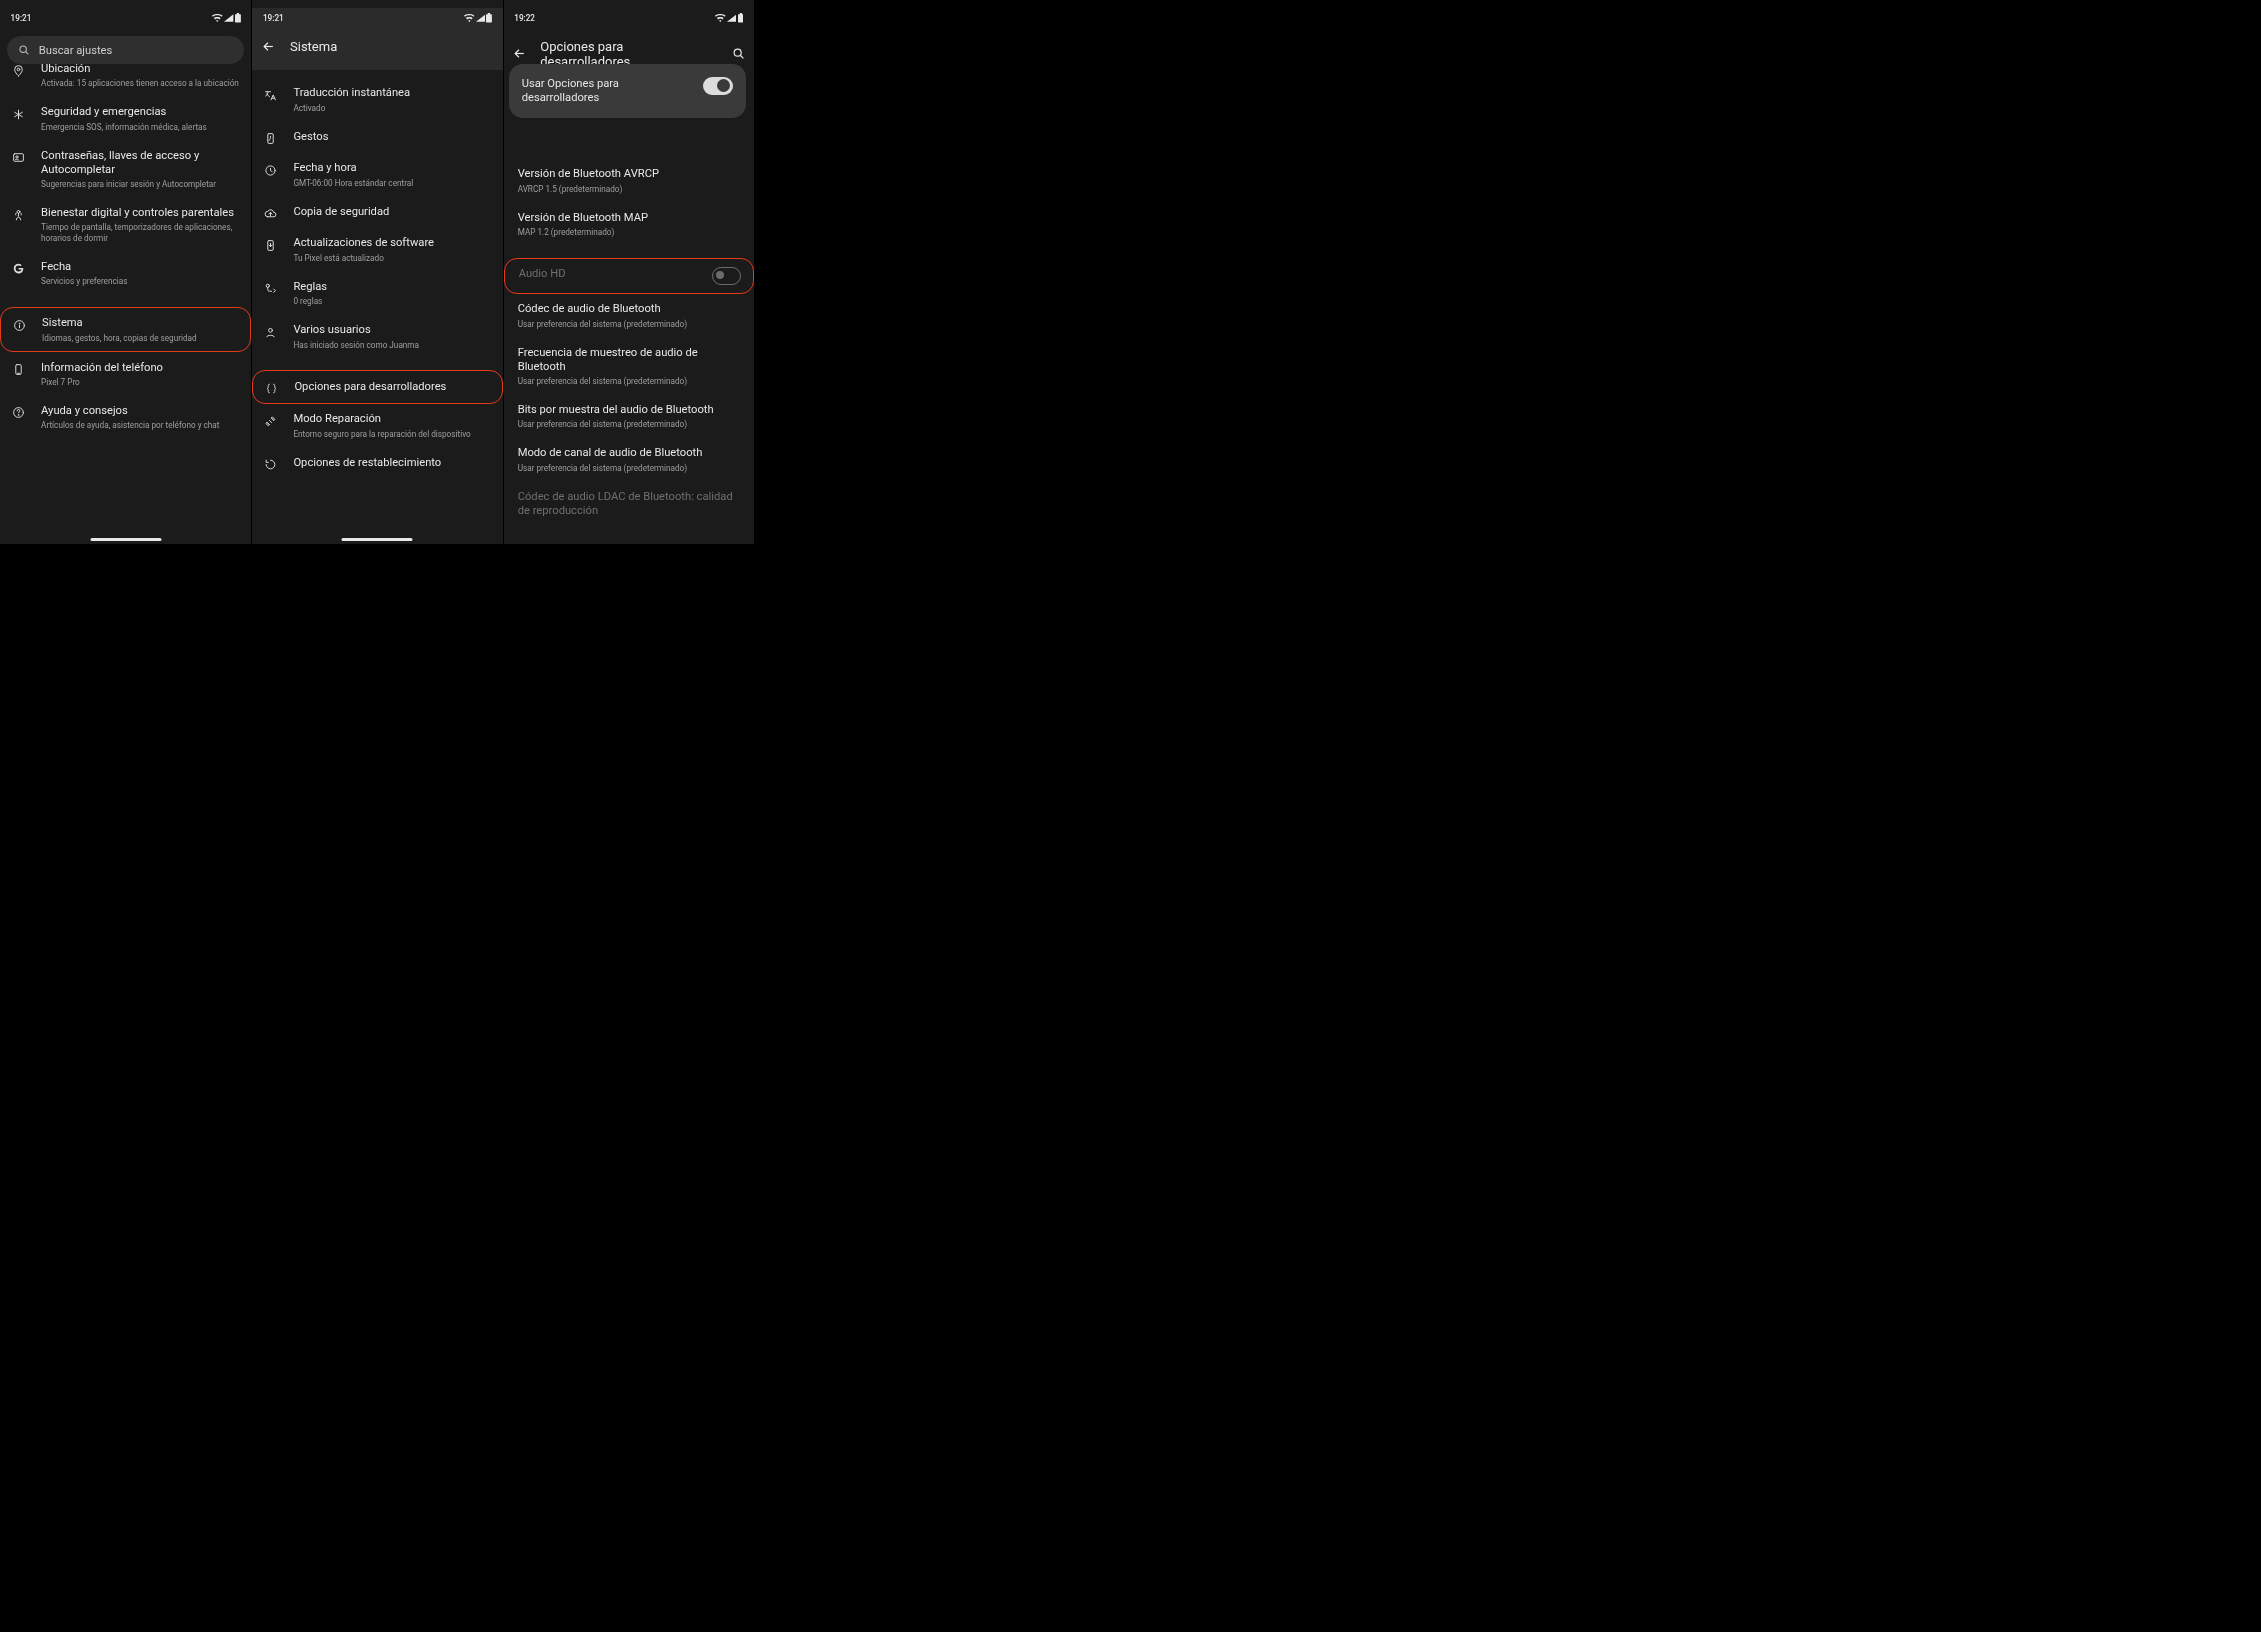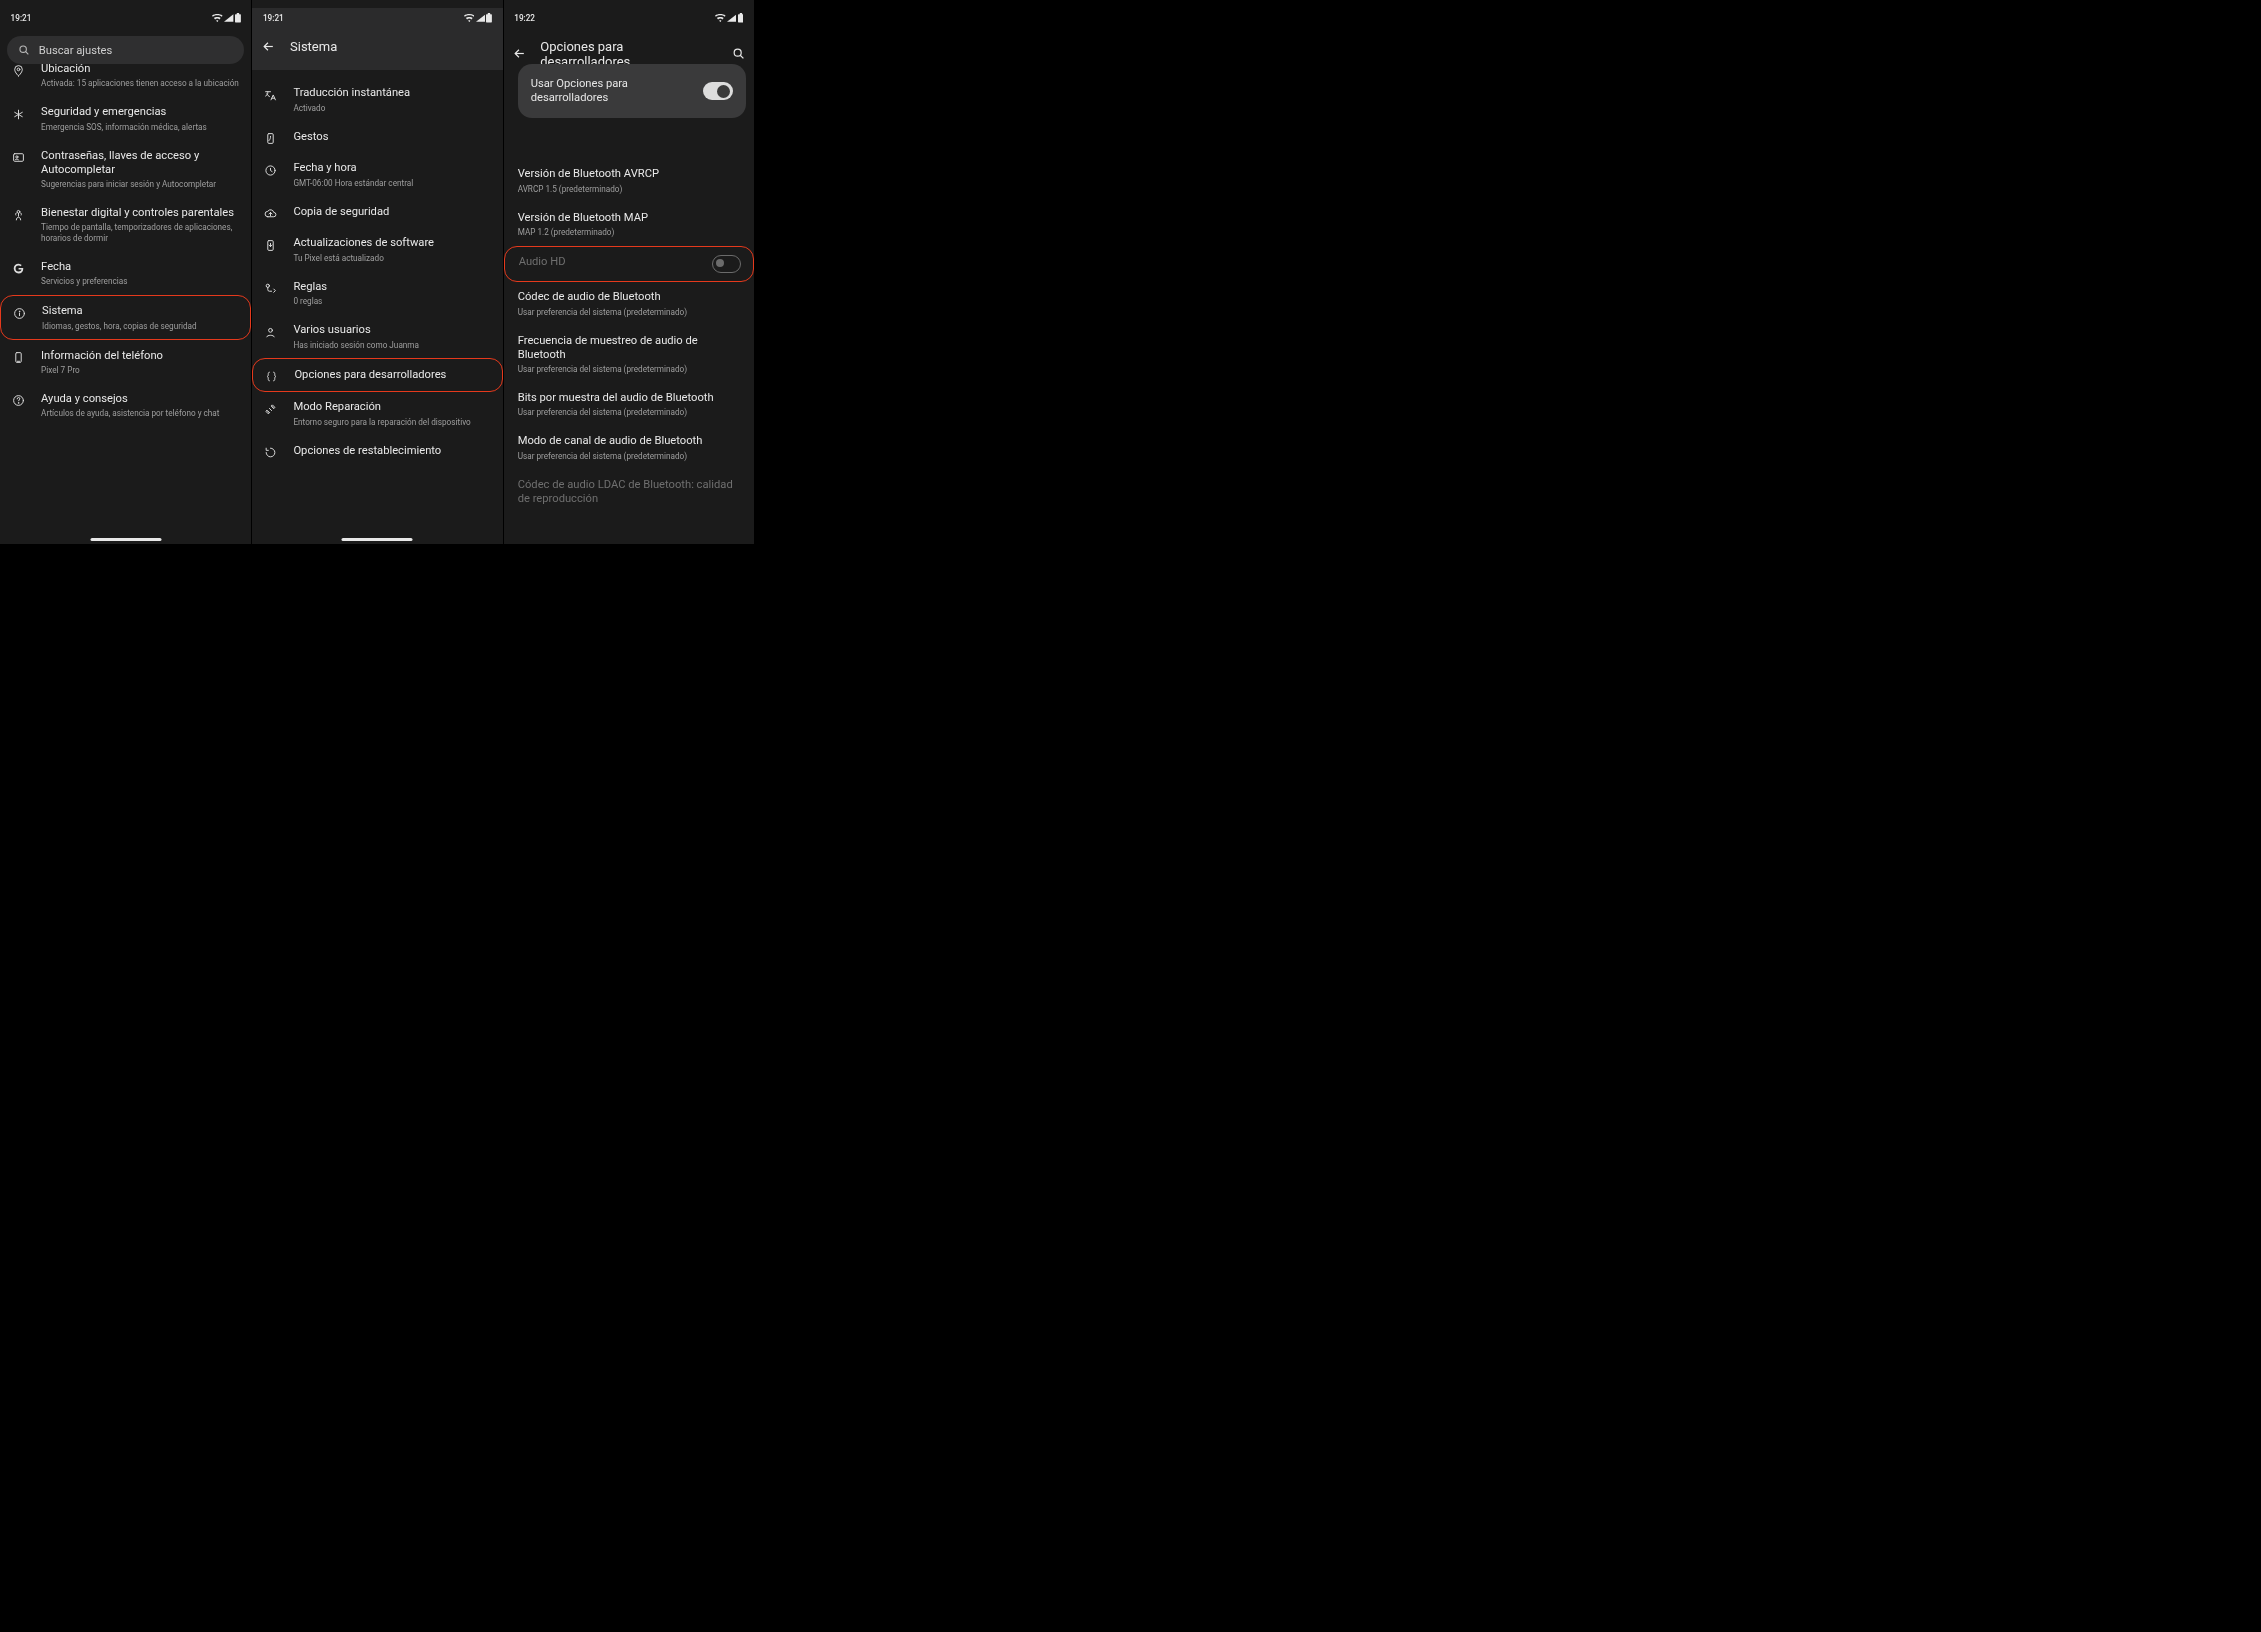--- a/index.html
+++ b/index.html
@@ -32,31 +32,31 @@
   .row .sub { font-size:8.2px; line-height:10.6px; color:#9f9f9f; margin-top:2.4px; }
 
   .row.noicon { padding-left:14px; }
 
   .row .trail { display:flex; align-items:center; }
 
   
   .faded .ttl { color:#6f6f6f; }
 
   
-  .hl { border:1.8px solid #e5391c; border-radius:13px; }
+  .hl { border:1.8px solid #e5391c; border-radius:13px;margin-top:12px; }
 
   
   .toggle { width:29.4px; height:17.7px; border-radius:17.7px; position:relative; }
   .toggle.on { background:#dcdcdc; }
   .toggle.on::after { content:""; position:absolute; width:13px; height:13px; background:#3a3a3a; border-radius:50%; top:2.4px; right:2.4px; }
   .toggle.off { background:transparent; border:1.2px solid #6b6b6b; }
   .toggle.off::after { content:""; position:absolute; width:8.2px; height:8.2px; background:#6b6b6b; border-radius:50%; top:2.9px; left:2.9px; }
 
   
-  .card { position:absolute; left:14px; right:8.2px; top:31px; background:#3a3a3b; border-radius:14px; padding:13px 13px; display:flex; align-items:center; gap:8.2px; z-index:5; }
+  .card { position:absolute; left:5px; right:8.2px; top:31px; background:#3a3a3b; border-radius:14px; padding:13px 13px; display:flex; gap:8.2px; z-index:5; }
   .card .ctxt { flex:1; font-size:11.2px; line-height:14px; color:#e6e6e6; }
 
   
   .navhandle { position:absolute; bottom:3.5px; left:50%; transform:translateX(-50%); width:71px; height:2.4px; border-radius:2.4px; background:#e8e8e8; }
 
   
   .clip-top { margin-top:-14px; }
 
   
   .appbar.shade { background:#2b2b2c; }

